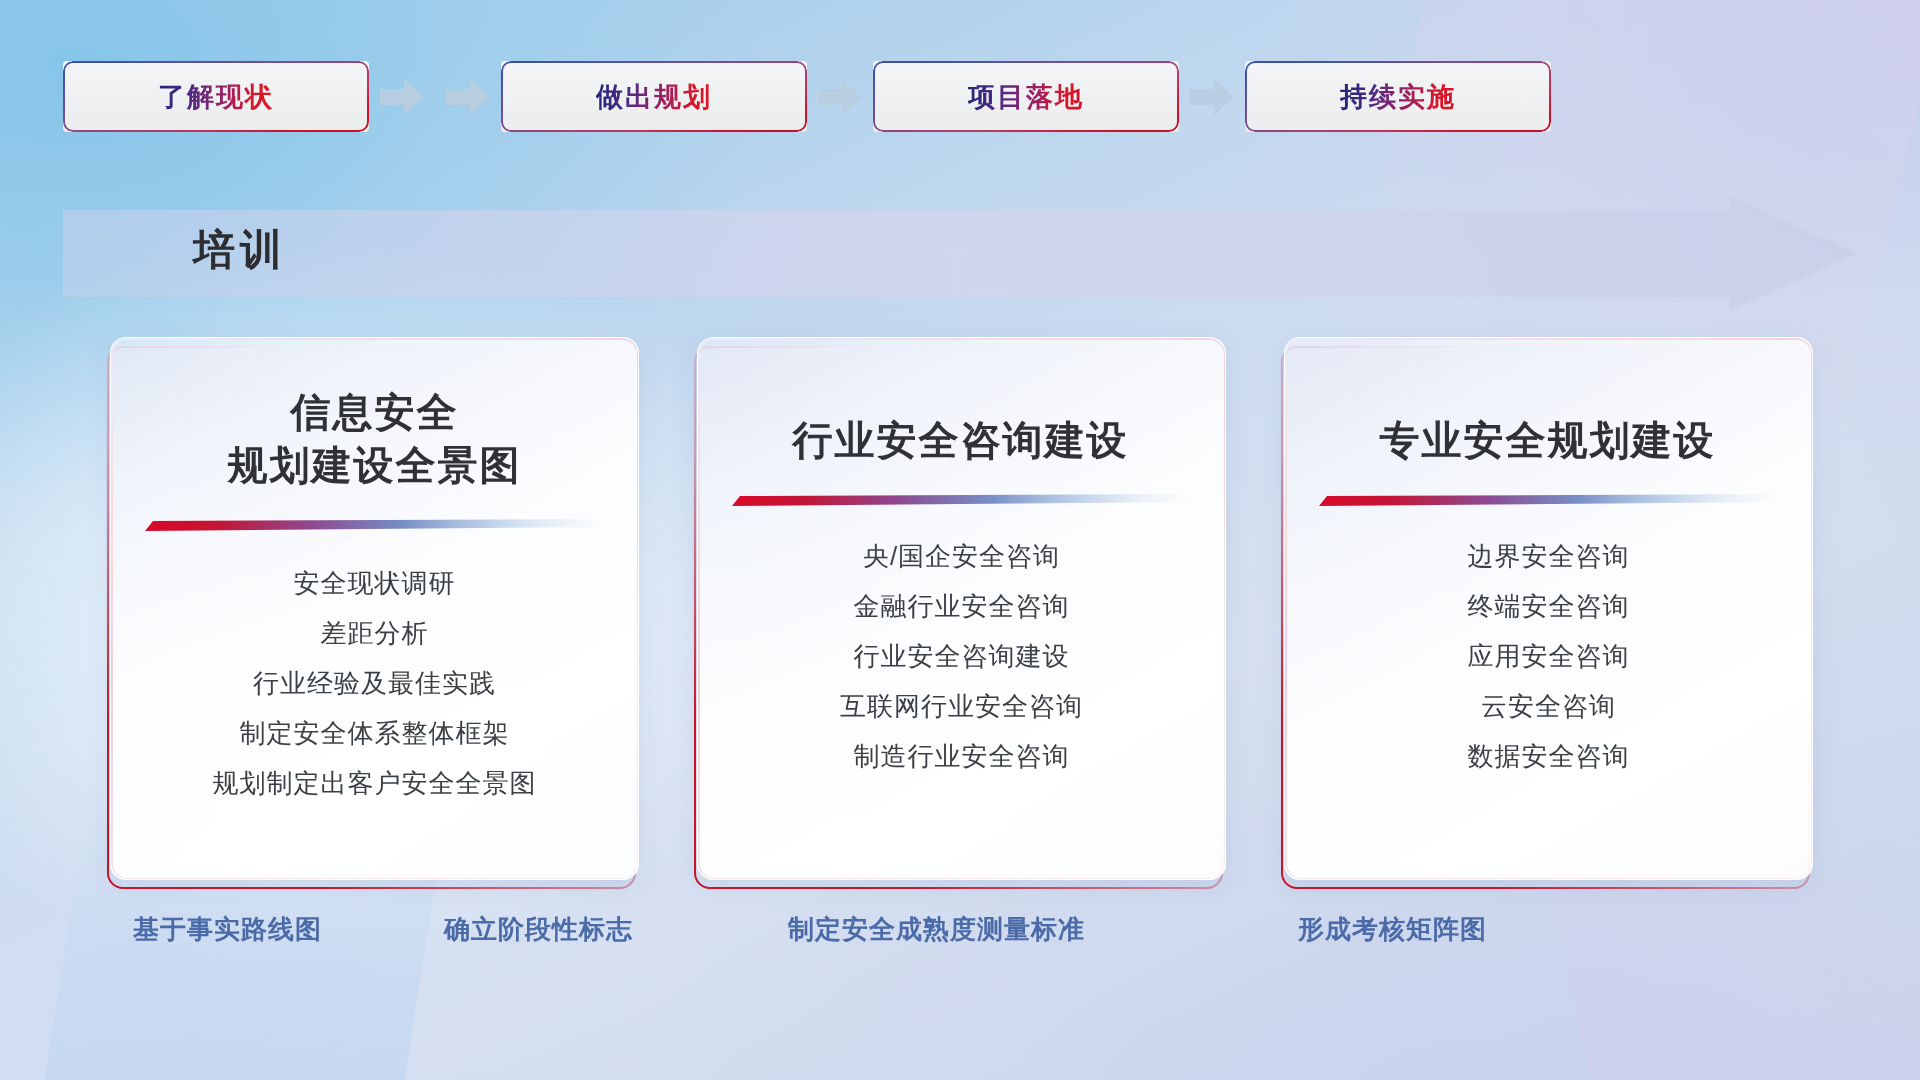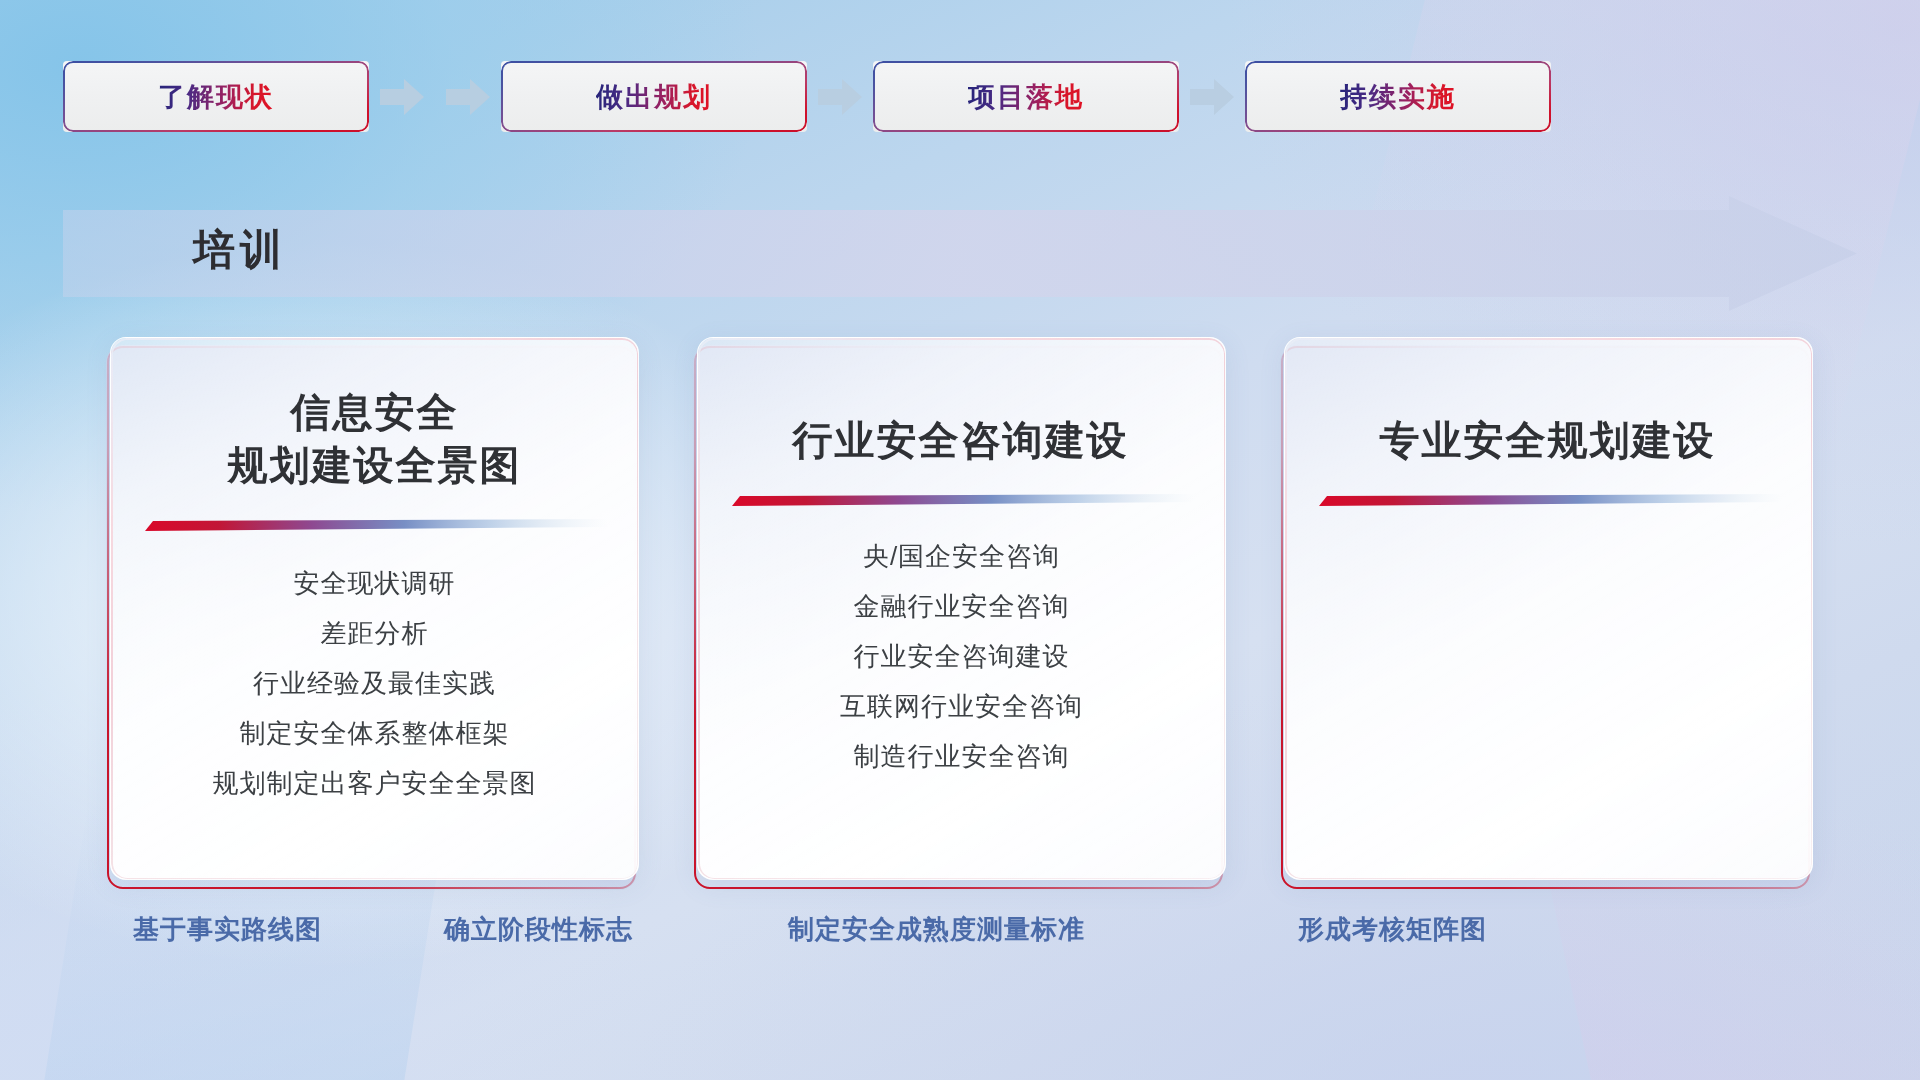--- a/index.html
+++ b/index.html
@@ -468,20 +468,27 @@
                 <stop offset="16%" stop-color="#c21636" stop-opacity="1"></stop>
                 <stop offset="36%" stop-color="#8a418c" stop-opacity="0.96"></stop>
                 <stop offset="56%" stop-color="#5b77b8" stop-opacity="0.82"></stop>
                 <stop offset="75%" stop-color="#8fb0d8" stop-opacity="0.55"></stop>
                 <stop offset="100%" stop-color="#cfe0ee" stop-opacity="0.0"></stop>
               </linearGradient>
             </defs>
             <path d="M11 3 L466 1 L466 9 L3 13 Z" fill="url(#divGrad3)"></path>
           </svg>
         </div>
+        <ul class="card-list pad-b">
+          <li>边界安全咨询</li>
+          <li>终端安全咨询</li>
+          <li>应用安全咨询</li>
+          <li>云安全咨询</li>
+          <li>数据安全咨询</li>
+        </ul>
       </div>
     </div>
 
   </div>
 
   <div id="footnotes">
     <div class="footnote fn0">基于事实路线图</div>
     <div class="footnote fn1">确立阶段性标志</div>
     <div class="footnote fn2">制定安全成熟度测量标准</div>
     <div class="footnote fn3">形成考核矩阵图</div>

